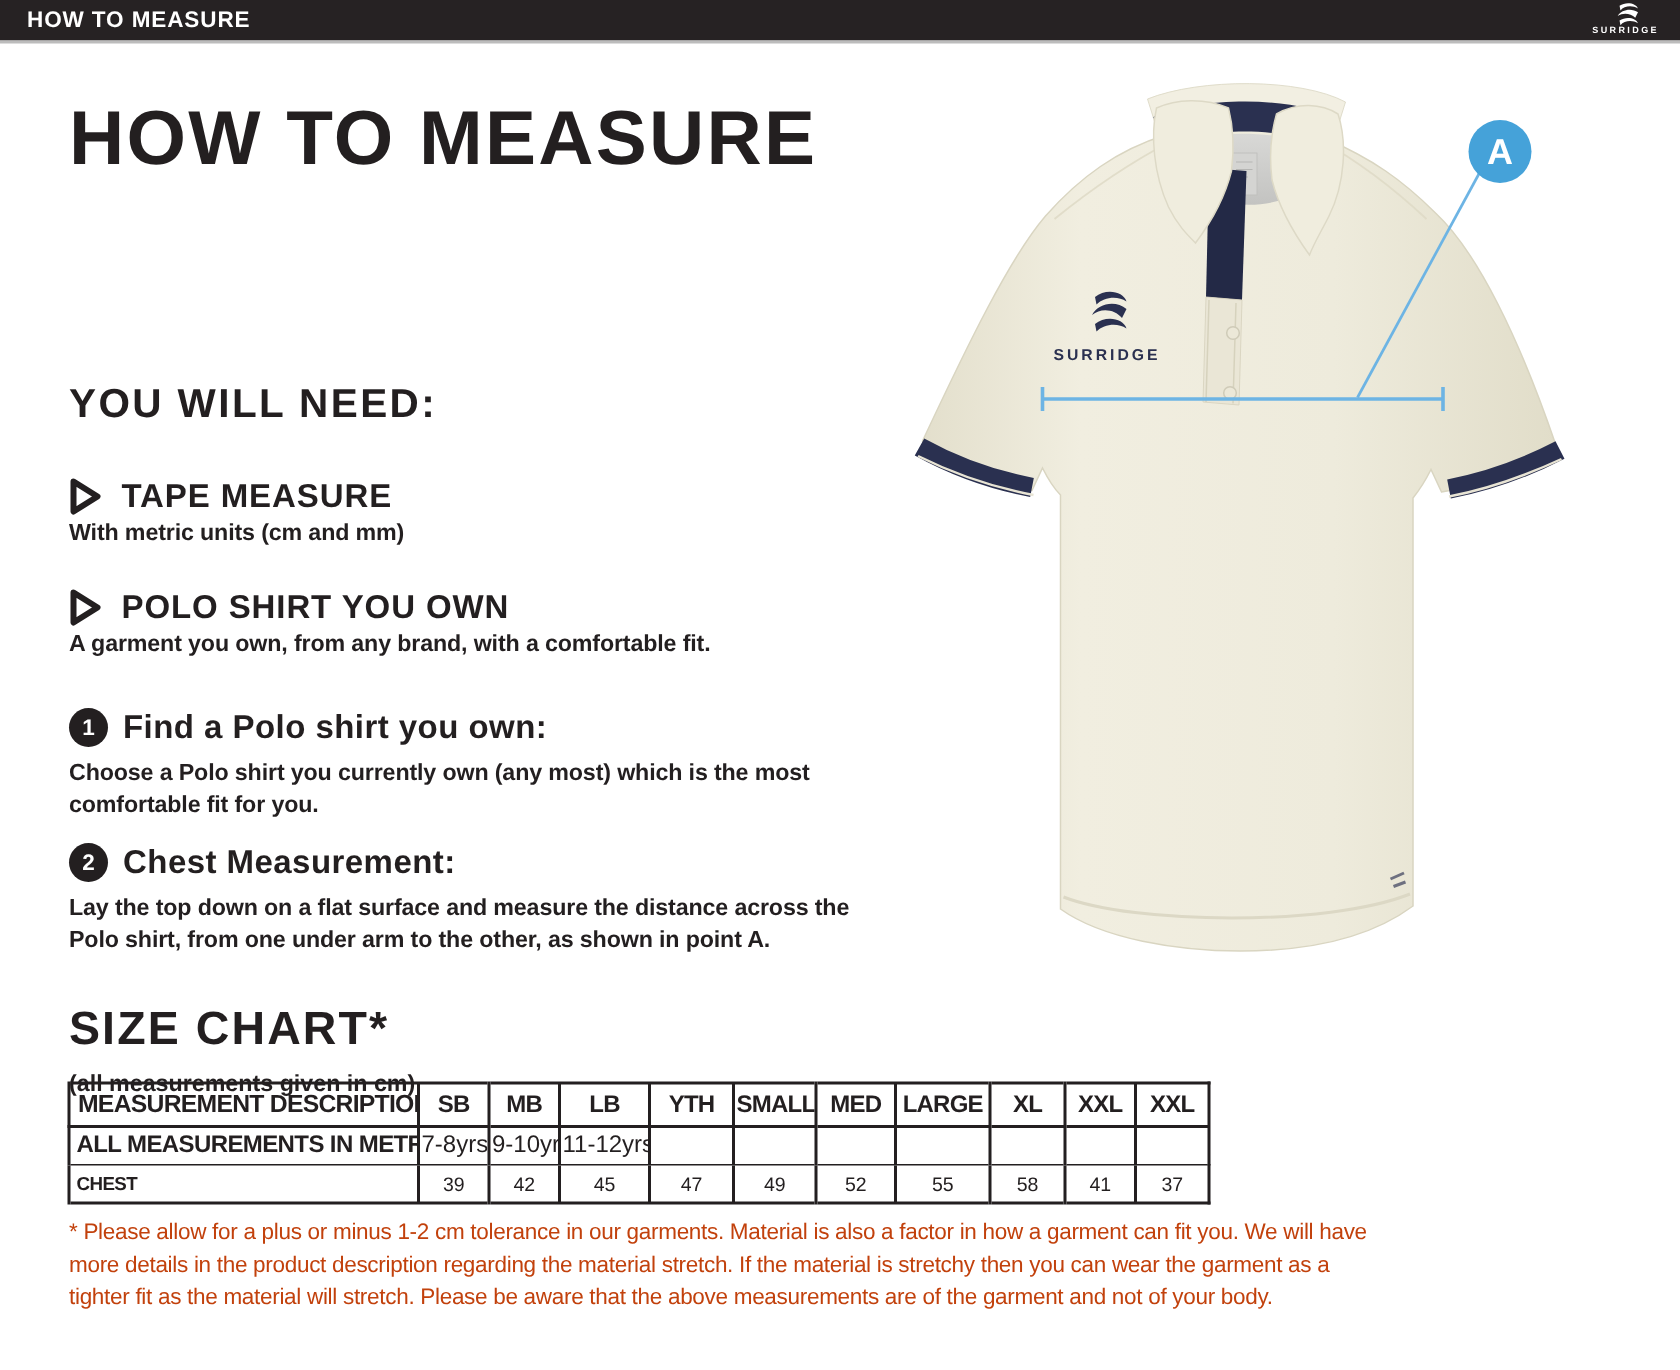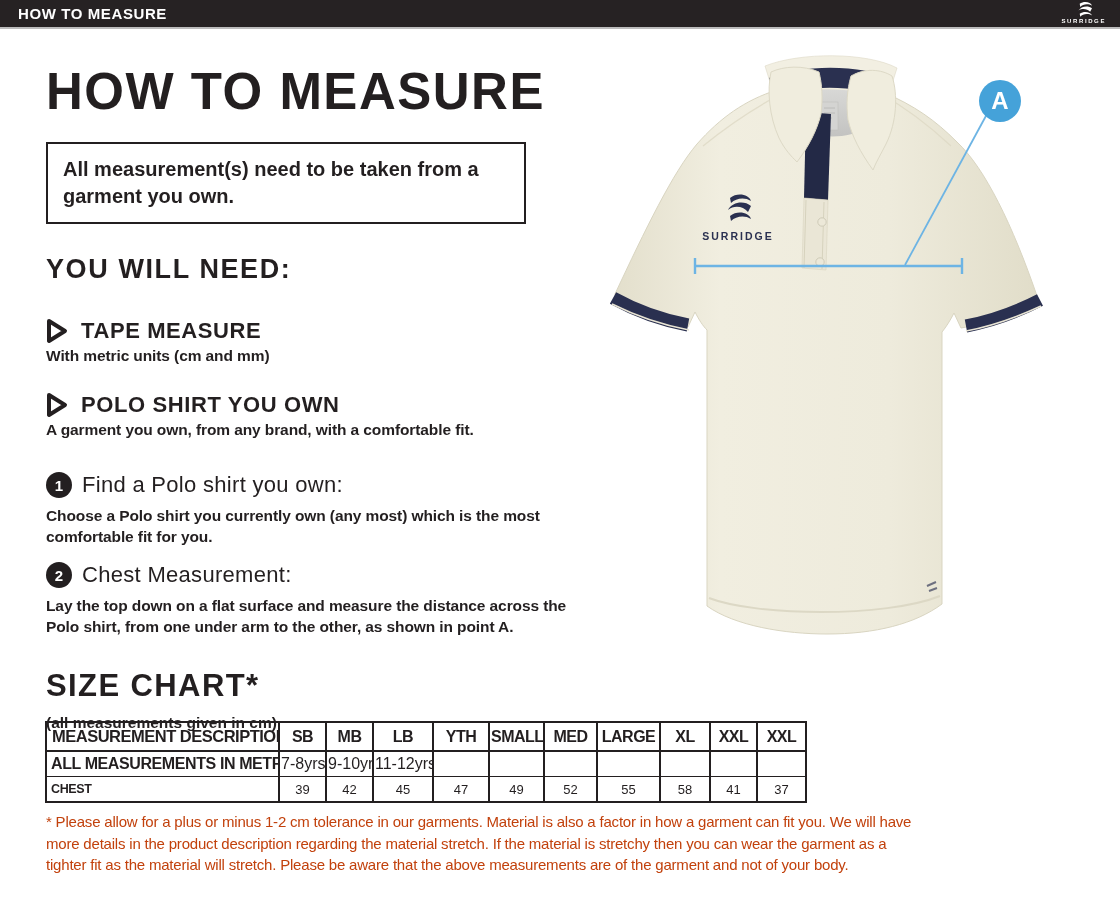--- a/index.html
+++ b/index.html
@@ -25,21 +25,21 @@
   .need-title{font-size:22px;font-weight:bold;letter-spacing:.6px;}
   .need-desc{font-size:15.5px;font-weight:bold;margin-top:3px;letter-spacing:-0.1px;}
   .ni-1{top:318px;} .ni-2{top:392px;}
 
   .step{position:absolute;left:46px;}
   .st-1{top:472px;} .st-2{top:562px;}
   .step-row{display:flex;align-items:center;gap:10px;}
   .step-circle{width:26px;height:26px;border-radius:50%;background:#231f20;color:#fff;
                display:flex;align-items:center;justify-content:center;
                font-size:15px;font-weight:bold;}
-  .step-title{font-size:22px;font-weight:normal;letter-spacing:.3px;}
+  .step-title{font-size:22px;font-weight:bold;letter-spacing:.3px;}
   .step-desc{font-size:15.5px;font-weight:bold;margin-top:7px;width:545px;line-height:21px;letter-spacing:-0.1px;}
 
   
   .sc-head{position:absolute;left:46px;top:668px;display:flex;align-items:baseline;gap:10px;flex-direction:column;}
   .sc-title{font-size:31px;font-weight:bold;letter-spacing:1.4px;}
   .sc-sub{font-size:15.5px;font-weight:bold;}
   .size-table{position:absolute;left:45px;top:721px;border-collapse:collapse;table-layout:fixed;
               width:760px;}
   .size-table{border:2px solid #231f20;}
   .size-table th,.size-table td{border:1px solid #231f20;border-left-width:2px;overflow:hidden;white-space:nowrap;}
@@ -70,21 +70,20 @@
           <path d="M29,10 C22,5 11,7 7,14 C13,10 21,11 26,16 Z"></path>
           <path d="M9,19 C16,14 27,16 29,22 C23,18 14,19 10,24 Z"></path>
         </g>
       </svg>
       <div class="brand-word">SURRIDGE</div>
     </div>
   </div>
   <div class="topbar-rule"></div>
 
   <div class="h1">HOW TO MEASURE</div>
-  <div class="notice-box">All measurement(s) need to be taken from a garment you own.</div>
 
   <div class="ywn-head">YOU WILL NEED:</div>
 
   <div class="need-item ni-1">
     <div class="need-row">
       <svg width="22" height="26" viewBox="0 0 22 26">
         <polygon points="3,3 19,13 3,23" fill="#ffffff" stroke="#231f20" stroke-width="4" stroke-linejoin="round"></polygon>
       </svg>
       <span class="need-title">TAPE MEASURE</span>
     </div>

